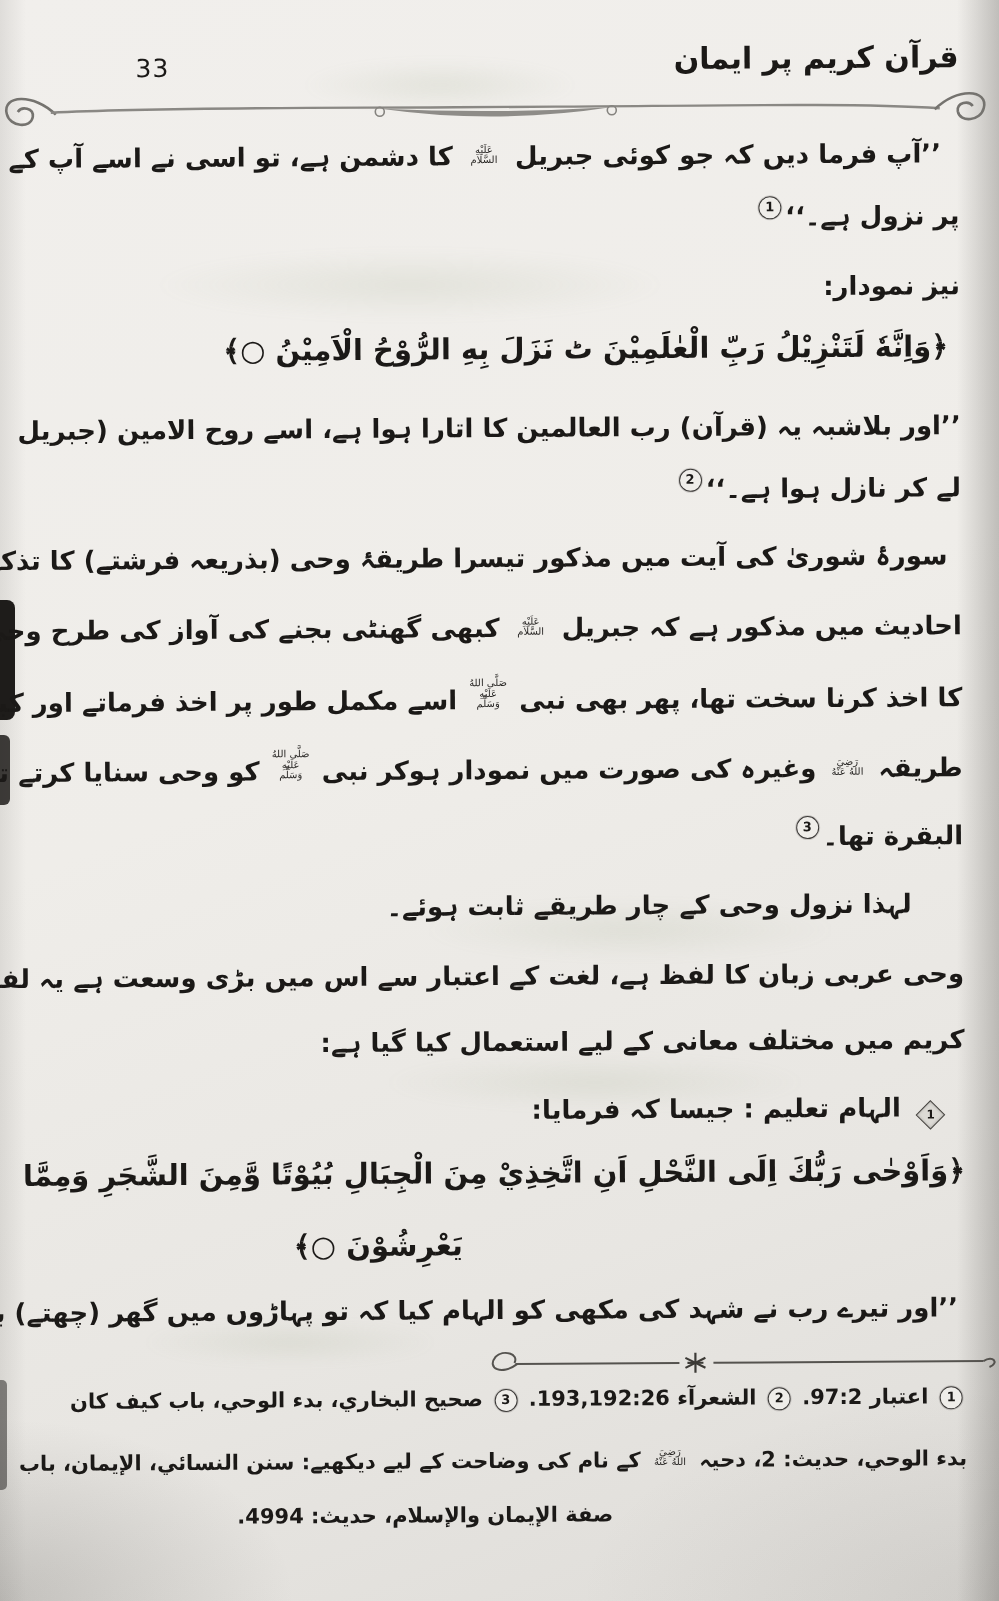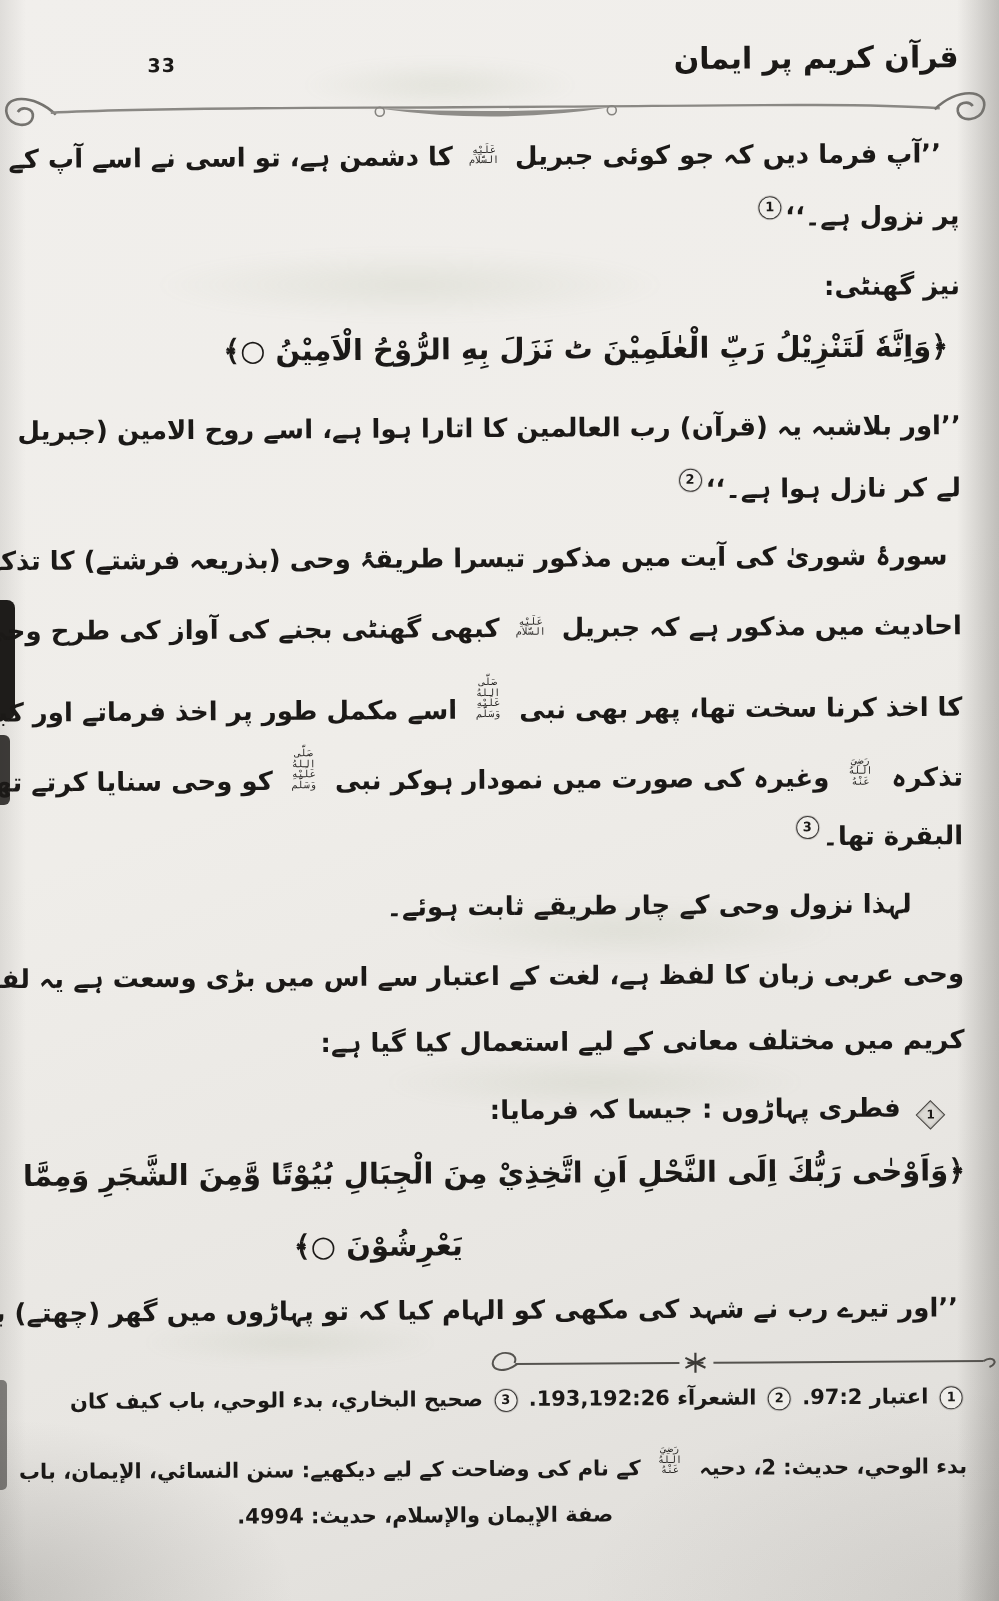--- a/index.html
+++ b/index.html
@@ -13,26 +13,26 @@
       radial-gradient(ellipse 420px 260px at 0% 100%, rgba(70,68,64,0.22), rgba(0,0,0,0) 70%),
       radial-gradient(ellipse 600px 300px at 100% 100%, rgba(90,88,84,0.12), rgba(0,0,0,0) 70%),
       linear-gradient(160deg,#f1efec 0%,#efede9 45%,#e8e6e2 75%,#dedcd8 100%);
   }
   .content{position:absolute;inset:0;transform:rotate(-0.35deg);}
   .line{
     position:absolute;right:36px;left:95px;direction:rtl;text-align:right;
     font-size:26px;font-weight:600;line-height:1.45;white-space:nowrap;
     font-family:"DejaVu Sans",sans-serif;
   }
-  .pageno{position:absolute;top:52px;left:152px;font-size:19px;font-weight:700;letter-spacing:1px;direction:ltr;}
+  .pageno{position:absolute;top:52px;left:140px;font-size:25px;font-weight:400;letter-spacing:1px;direction:ltr;}
   .booktitle{position:absolute;top:38px;right:36px;left:auto;font-size:30px;font-weight:800;}
   .verse{font-weight:800;font-size:29px;}
   .hon{
     display:inline-block;font-size:10px;line-height:1.05;max-width:38px;
-    text-align:center;vertical-align:2px;font-weight:500;margin:0 3px;white-space:normal;color:#2a2826;font-family:Liberation Mono, monospace;
+    text-align:center;vertical-align:2px;font-weight:500;margin:0 3px;white-space:normal;color:#2a2826;
   }
   .fnmark{
     display:inline-block;width:21px;height:21px;border:1.6px solid #3c3a38;border-radius:50%;
     font-size:13px;line-height:20px;text-align:center;vertical-align:14px;margin:0 4px;
     font-weight:700;background:#efede9;box-shadow:0 0 0 1px rgba(60,58,56,0.18);direction:ltr;
   }
   .diamond{
     display:inline-block;width:19px;height:19px;border:1.6px solid #45433f;background:#dcdad5;
     transform:rotate(45deg);margin:0 4px 0 10px;vertical-align:-2px;box-shadow:inset 0 0 3px rgba(0,0,0,0.25);
   }
@@ -76,21 +76,21 @@
     <div class="line" style="top:138px;padding-right:18px;">
       <span>’’آپ فرما دیں کہ جو کوئی جبریل</span>
       <span class="hon">عَلَيْهِ السَّلَام</span>
       <span>کا دشمن ہے، تو اسی نے اسے آپ کے دل</span>
     </div>
     <div class="line" style="top:198px;">
       <span>پر نزول ہے۔‘‘</span><span class="fnmark">1</span>
     </div>
 
     <div class="line" style="top:270px;">
-      <span>نیز گھنٹی:</span>
+      <span>نیز نمودار:</span>
     </div>
 
     <div class="line verse" style="top:328px;padding-right:12px;">
       <span>﴿وَاِنَّهٗ لَتَنْزِيْلُ رَبِّ الْعٰلَمِيْنَ ٹ نَزَلَ بِهِ الرُّوْحُ الْاَمِيْنُ ○﴾</span>
     </div>
 
     <div class="line" style="top:410px;">
       <span>’’اور بلاشبہ یہ (قرآن) رب العالمین کا اتارا ہوا ہے، اسے روح الامین (جبریل</span>
       <span class="hon">عَلَيْهِ السَّلَام</span>
       
@@ -108,21 +108,21 @@
       <span>کبھی گھنٹی بجنے کی آواز کی طرح وحی لے کر آتے جس</span>
     </div>
     <div class="line" style="top:678px;">
       <span>کا اخذ کرنا سخت تھا، پھر بھی نبی</span>
       <span class="hon">صَلَّى اللهُ عَلَيْهِ وَسَلَّم</span>
       <span>اسے مکمل طور پر اخذ فرماتے اور کبھی جبریل</span>
       
       
     </div>
     <div class="line" style="top:748px;">
-      <span>تذکرہ</span>
+      <span>طریقہ</span>
       <span class="hon">رَضِيَ اللهُ عَنْهُ</span>
       <span>وغیرہ کی صورت میں نمودار ہوکر نبی</span>
       <span class="hon">صَلَّى اللهُ عَلَيْهِ وَسَلَّم</span>
       <span>کو وحی سنایا کرتے تھے، یہ آسان</span>
     </div>
     <div class="line" style="top:818px;">
       <span>البقرة تھا۔</span><span class="fnmark">3</span>
     </div>
 
     <div class="line" style="top:888px;padding-right:52px;">
@@ -131,21 +131,21 @@
 
     <div class="line" style="top:958px;">
       <span>وحی عربی زبان کا لفظ ہے، لغت کے اعتبار سے اس میں بڑی وسعت ہے یہ لفظ قرآن</span>
     </div>
     <div class="line" style="top:1024px;">
       <span>کریم میں مختلف معانی کے لیے استعمال کیا گیا ہے:</span>
     </div>
 
     <div class="line" style="top:1092px;padding-right:20px;">
       <span class="diamond"><span class="dnum">1</span></span>
-      <span class="bold">فطری پہاڑوں</span>
+      <span class="bold">الہام تعلیم</span>
       <span>: جیسا کہ فرمایا:</span>
     </div>
 
     <div class="line verse" style="top:1152px;">
       <span>﴿وَاَوْحٰى رَبُّكَ اِلَى النَّحْلِ اَنِ اتَّخِذِيْ مِنَ الْجِبَالِ بُيُوْتًا وَّمِنَ الشَّجَرِ وَمِمَّا</span>
     </div>
     <div class="line verse" style="top:1224px;padding-left:196px;text-align:left;">
       <span>يَعْرِشُوْنَ ○﴾</span>
     </div>
 

